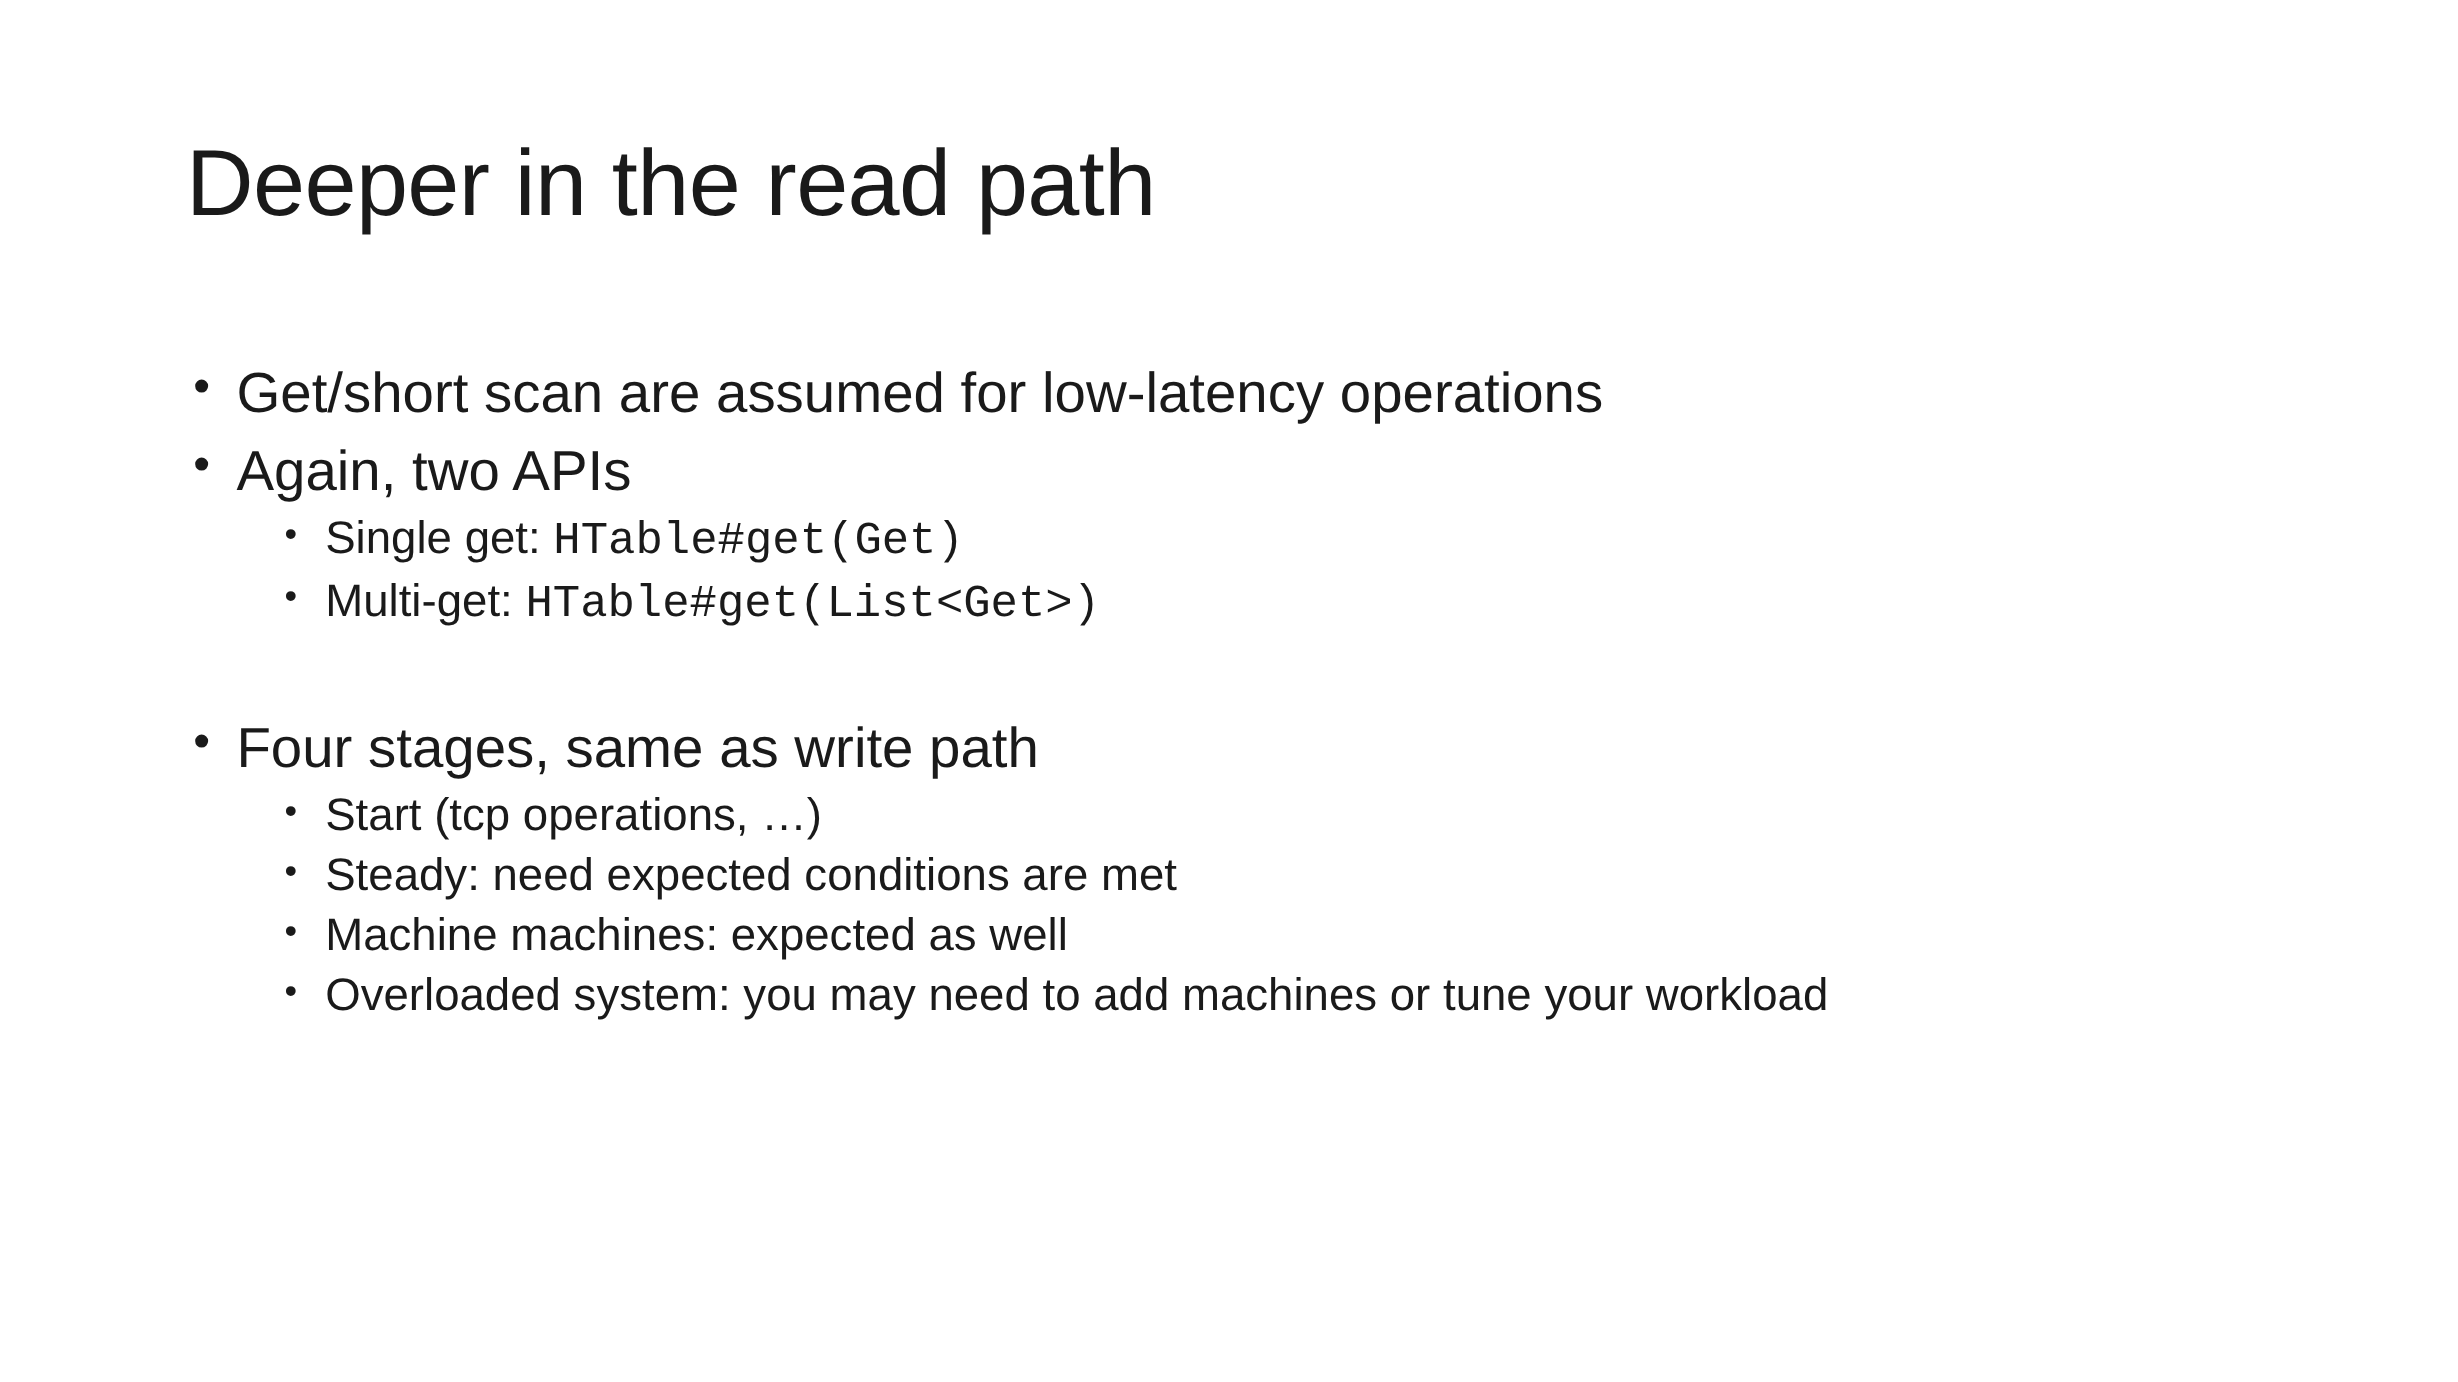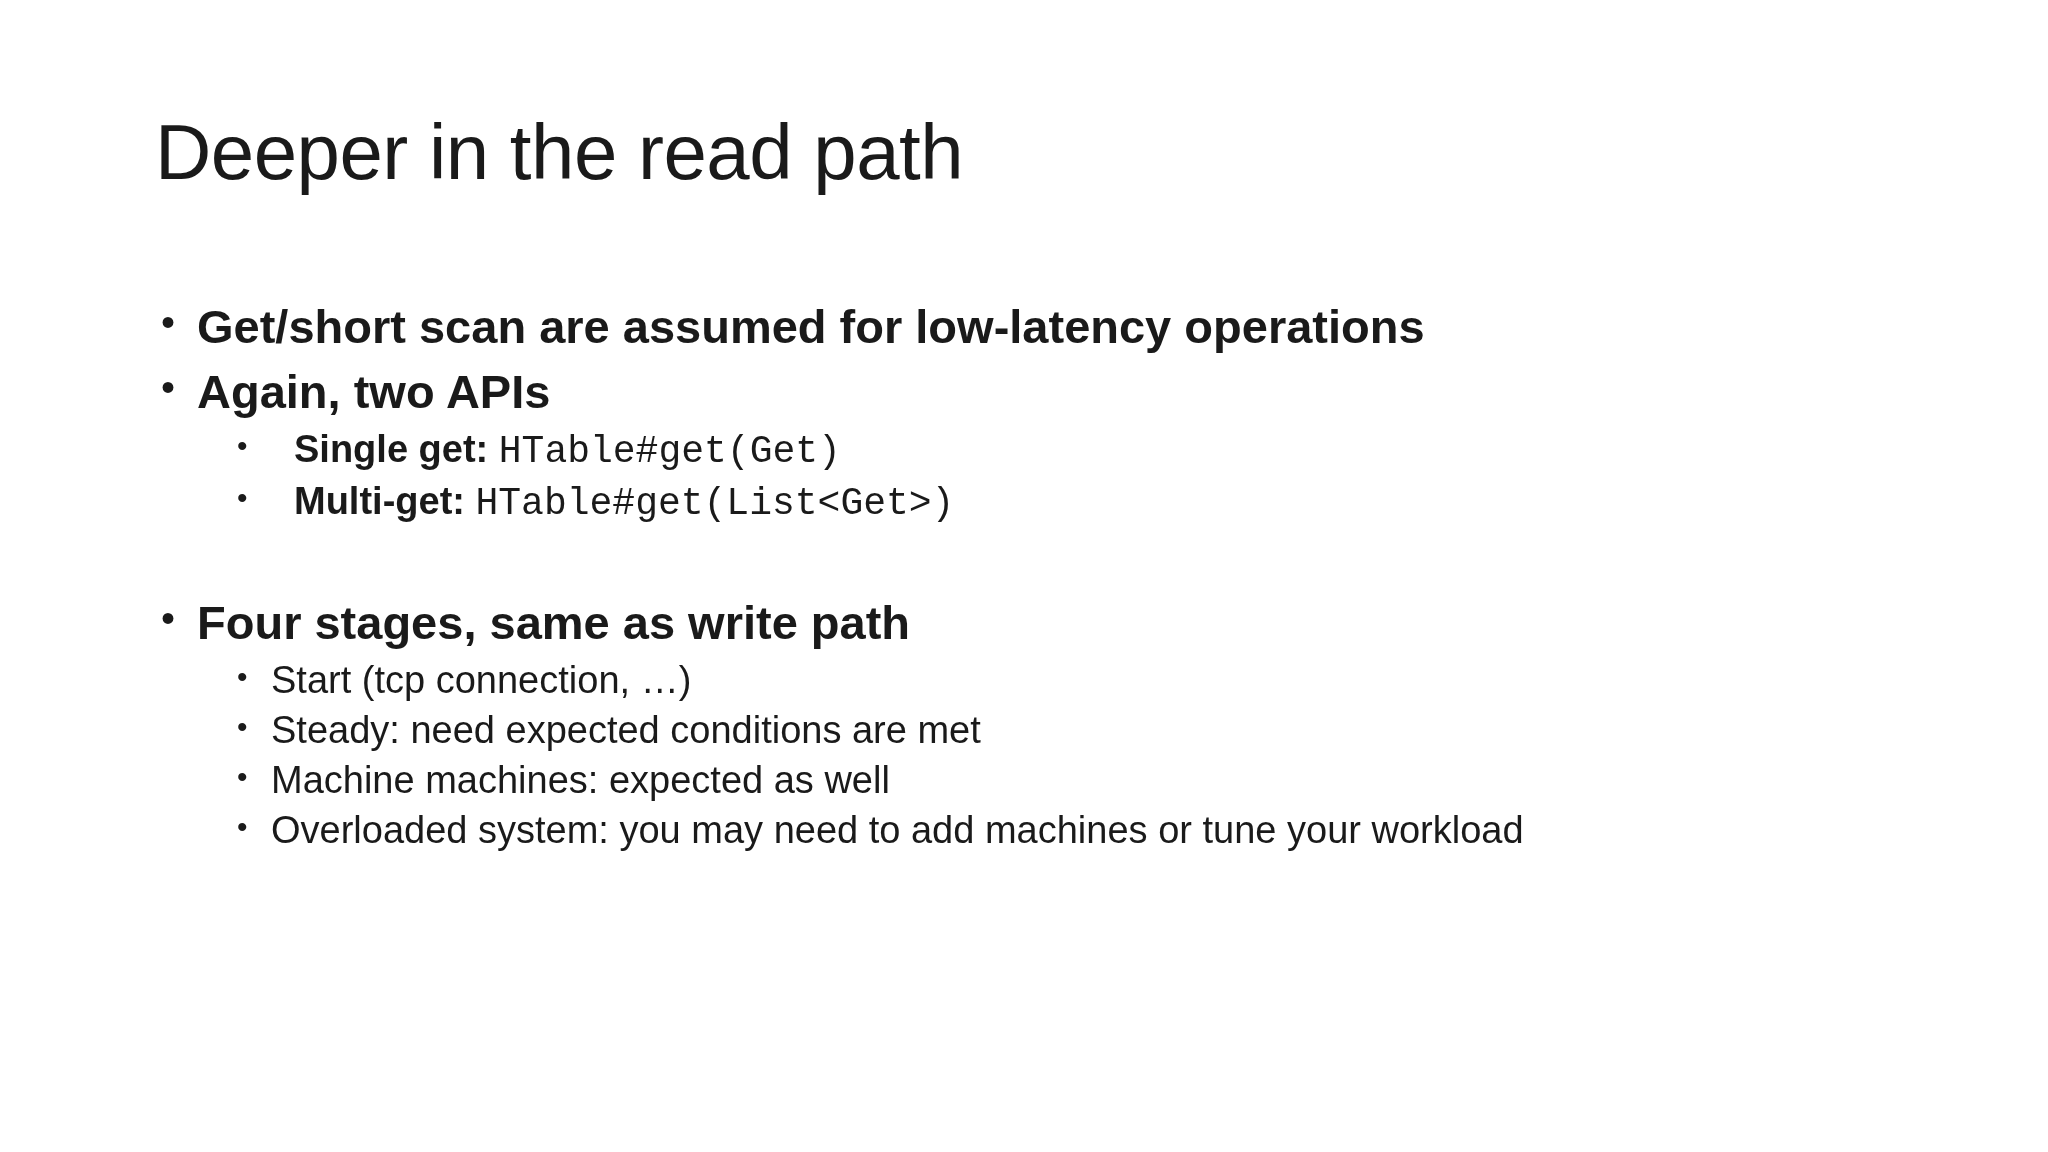--- a/index.html
+++ b/index.html
@@ -60,21 +60,20 @@
     width: 42px;
     font-size: 40px;
     line-height: 1.30;
     text-align: left;
     padding-left: 6px;
     box-sizing: border-box;
   }
   .lvl1 .content {
     flex: 1 1 auto;
     white-space: nowrap;
-    font-weight: bold;
   }
 
   
   .lvl2 {
     font-size: 38px;
     line-height: 1.26;
     margin-left: 78px;
     margin-bottom: 2px;
   }
   .lvl2 .marker {
@@ -89,22 +88,21 @@
   .lvl2 .content {
     flex: 1 1 auto;
     white-space: nowrap;
   }
 
   .spacer-line {
     height: 62px;
   }
 
   .strong-label {
-    font-weight: bold;
-    margin-left: 23px;
+    font-weight: normal;
   }
 
   .code {
     font-family: "Liberation Mono", monospace;
     font-size: 38px;
     letter-spacing: 0px;
   }
 </style>
 </head>
 <body>
@@ -137,21 +135,21 @@
 
     <div class="spacer-line"></div>
 
     <div class="bullet-row lvl1">
       <span class="marker">•</span>
       <span class="content">Four stages, same as write path</span>
     </div>
 
     <div class="bullet-row lvl2">
       <span class="marker">•</span>
-      <span class="content">Start (tcp connection, …)</span>
+      <span class="content">Start (tcp operations, …)</span>
     </div>
 
     <div class="bullet-row lvl2">
       <span class="marker">•</span>
       <span class="content">Steady: need expected conditions are met</span>
     </div>
 
     <div class="bullet-row lvl2">
       <span class="marker">•</span>
       <span class="content">Machine machines: expected as well</span>

